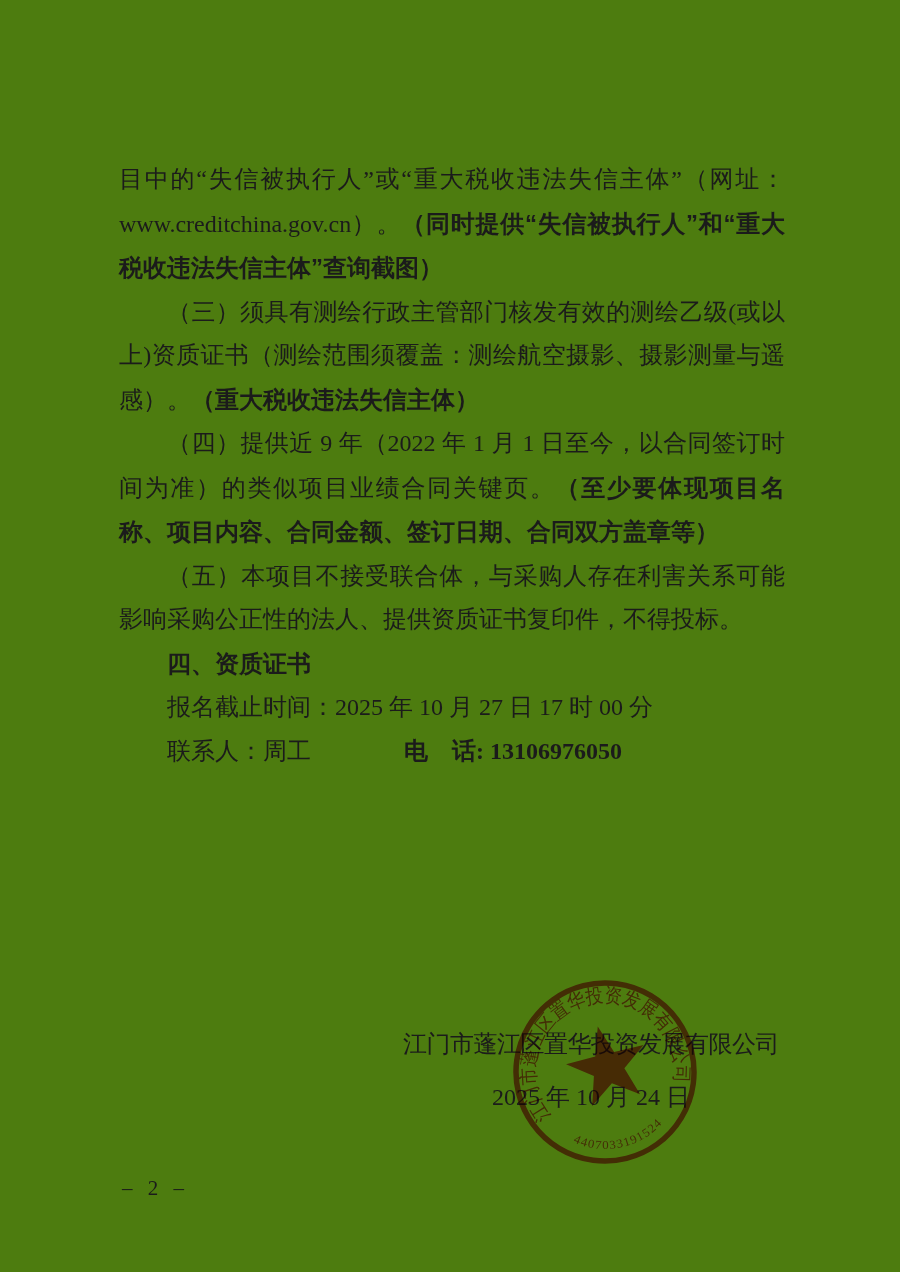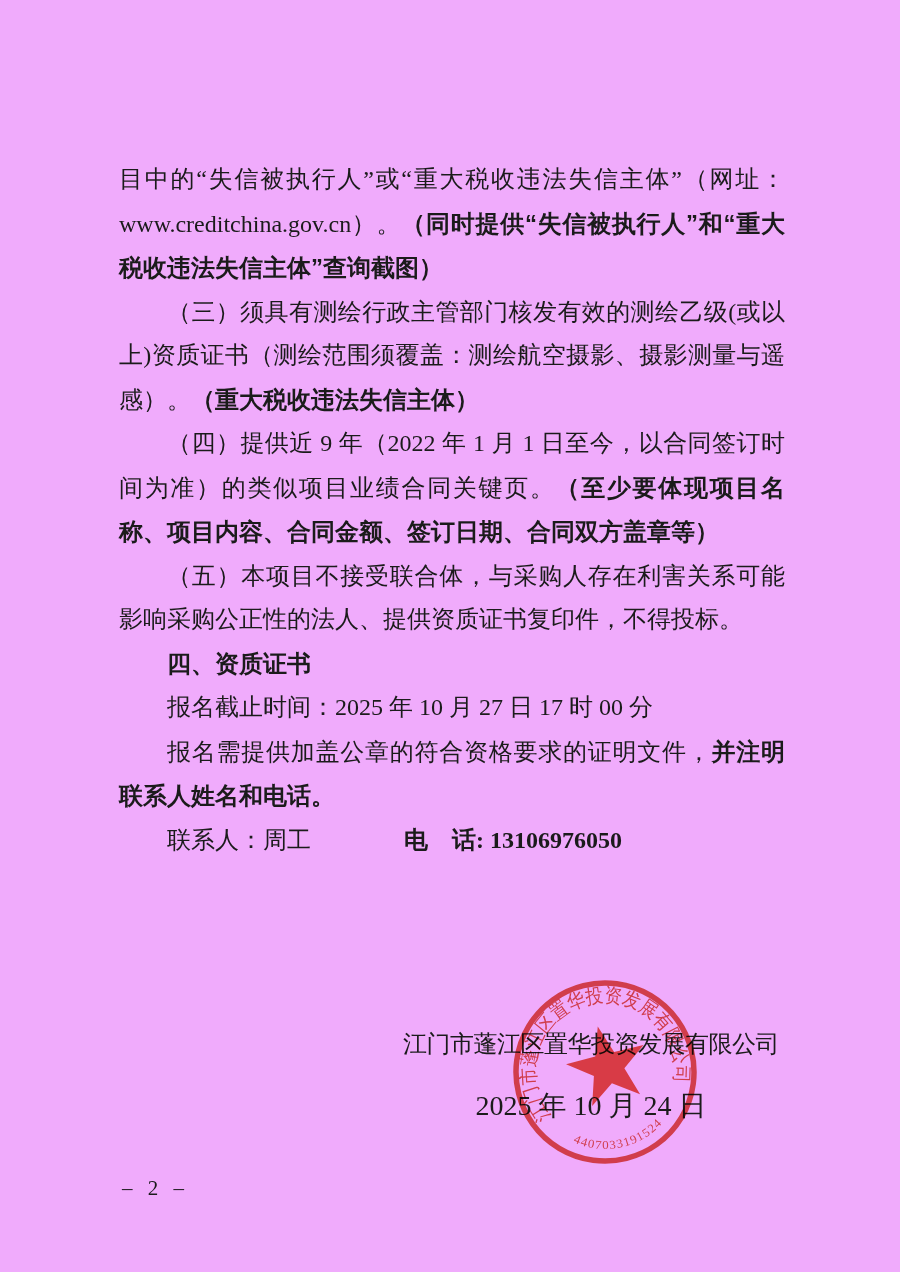--- a/index.html
+++ b/index.html
@@ -1,19 +1,19 @@
 <!DOCTYPE html>
 <html><head>
 <meta charset="utf-8">
 <style>
   html,body { margin:0; padding:0; background:#ffffff; }
   .page {
     position:relative;
     width:900px; height:1272px;
-    background:#f0abfc;
+    background:#4d7c0f;
     overflow:hidden;
     font-family:"Liberation Serif","DejaVu Serif",serif;
     color:#1b1b1b;
   }
   .textblock {
     position:absolute;
     left:119px; top:158px; width:666px;
     font-size:24px; line-height:43.5px;
     text-align:justify;
     color:#1b1b1b;
@@ -30,22 +30,22 @@
     left:400px; top:1030px; width:382px;
     text-align:center;
     color:#1b1b1b;
   }
   .sig-company {
     font-size:24px; line-height:28px;
     letter-spacing:-0.5px;
     white-space:nowrap;
   }
   .sig-date {
-    margin-top:34px;
-    font-size:28px; line-height:28px;
+    margin-top:25px;
+    font-size:24px; line-height:28px;
     white-space:nowrap;
   }
   .seal {
     position:absolute;
     left:508px; top:975px;
     width:195px; height:195px;
     mix-blend-mode:multiply;
     pointer-events:none;
   }
   .seal text {
@@ -64,21 +64,20 @@
 
 <div class="page">
 
   <div class="textblock" id="textblock">
       <p class="para no-indent"><span class="seg">目中的“失信被执行人”或“重大税收违法失信主体”（网址：www.creditchina.gov.cn）。</span><span class="seg-bold">（同时提供“失信被执行人”和“重大税收违法失信主体”查询截图）</span></p>
       <p class="para"><span class="seg">（三）须具有测绘行政主管部门核发有效的测绘乙级(或以上)资质证书（测绘范围须覆盖：测绘航空摄影、摄影测量与遥感）。</span><span class="seg-bold">（重大税收违法失信主体）</span></p>
       <p class="para"><span class="seg">（四）提供近 9 年（2022 年 1 月 1 日至今，以合同签订时间为准）的类似项目业绩合同关键页。</span><span class="seg-bold">（至少要体现项目名称、项目内容、合同金额、签订日期、合同双方盖章等）</span></p>
       <p class="para"><span class="seg">（五）本项目不接受联合体，与采购人存在利害关系可能影响采购公正性的法人、提供资质证书复印件，不得投标。</span></p>
       <p class="para"><span class="seg-bold">四、资质证书</span></p>
       <p class="para"><span class="seg">报名截止时间：2025 年 10 月 27 日 17 时 00 分</span></p>
-      <p class="para"><span class="seg">报名需提供加盖公章的符合资格要求的证明文件，</span><span class="seg-bold">并注明联系人姓名和电话。</span></p>
       <p class="para"><span class="seg">联系人：周工</span><span class="seg seg-gap">电　话: 13106976050</span></p>
     </div>
 
   <div class="signature">
     <div class="sig-company">江门市蓬江区置华投资发展有限公司</div>
     <div class="sig-date">2025 年 10 月 24 日</div>
   </div>
 
   <svg class="seal" viewBox="0 0 195 195" aria-hidden="true">
     <defs>

